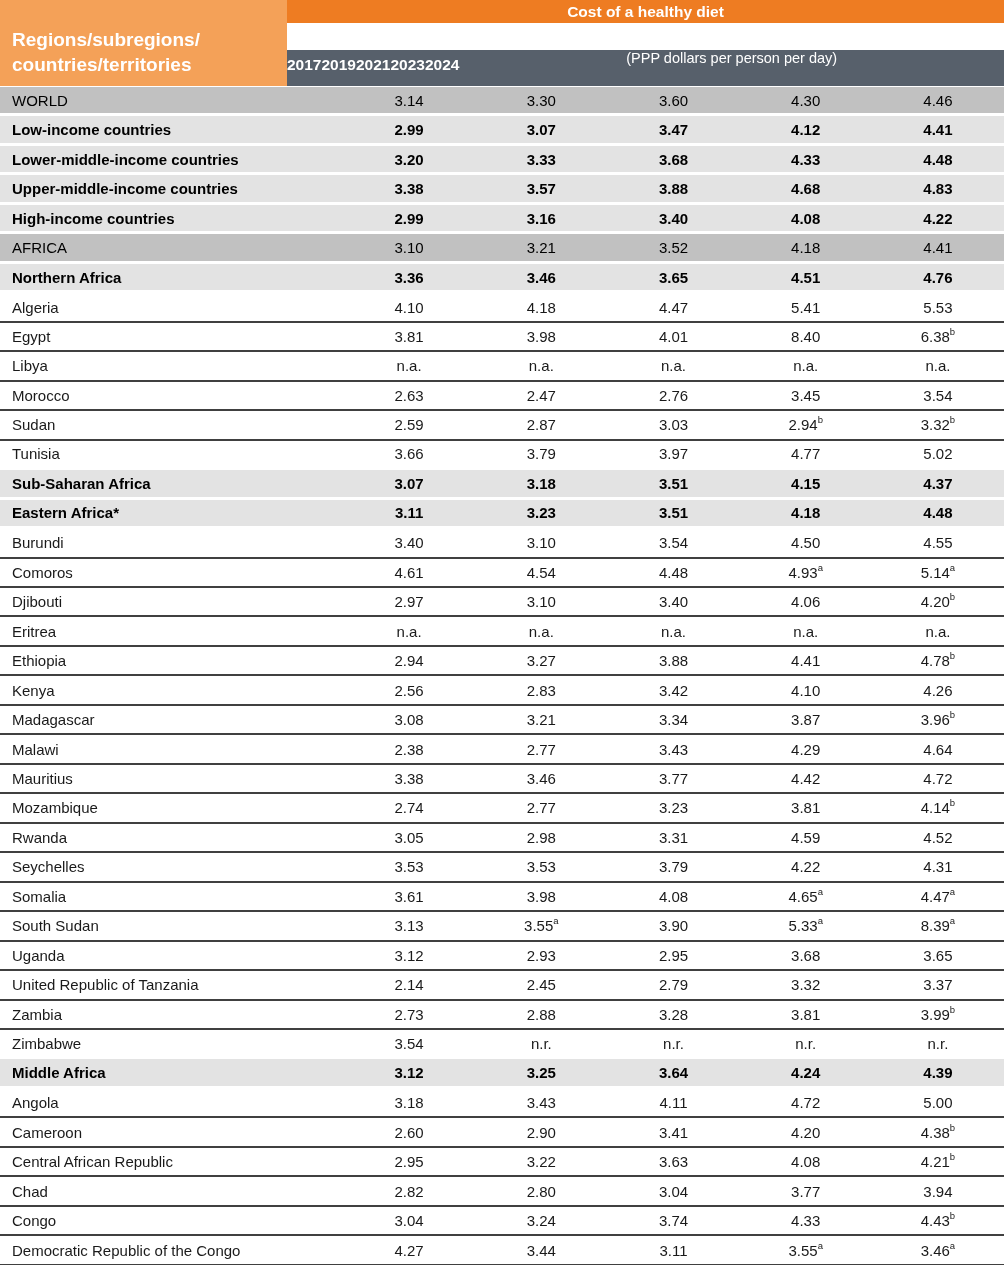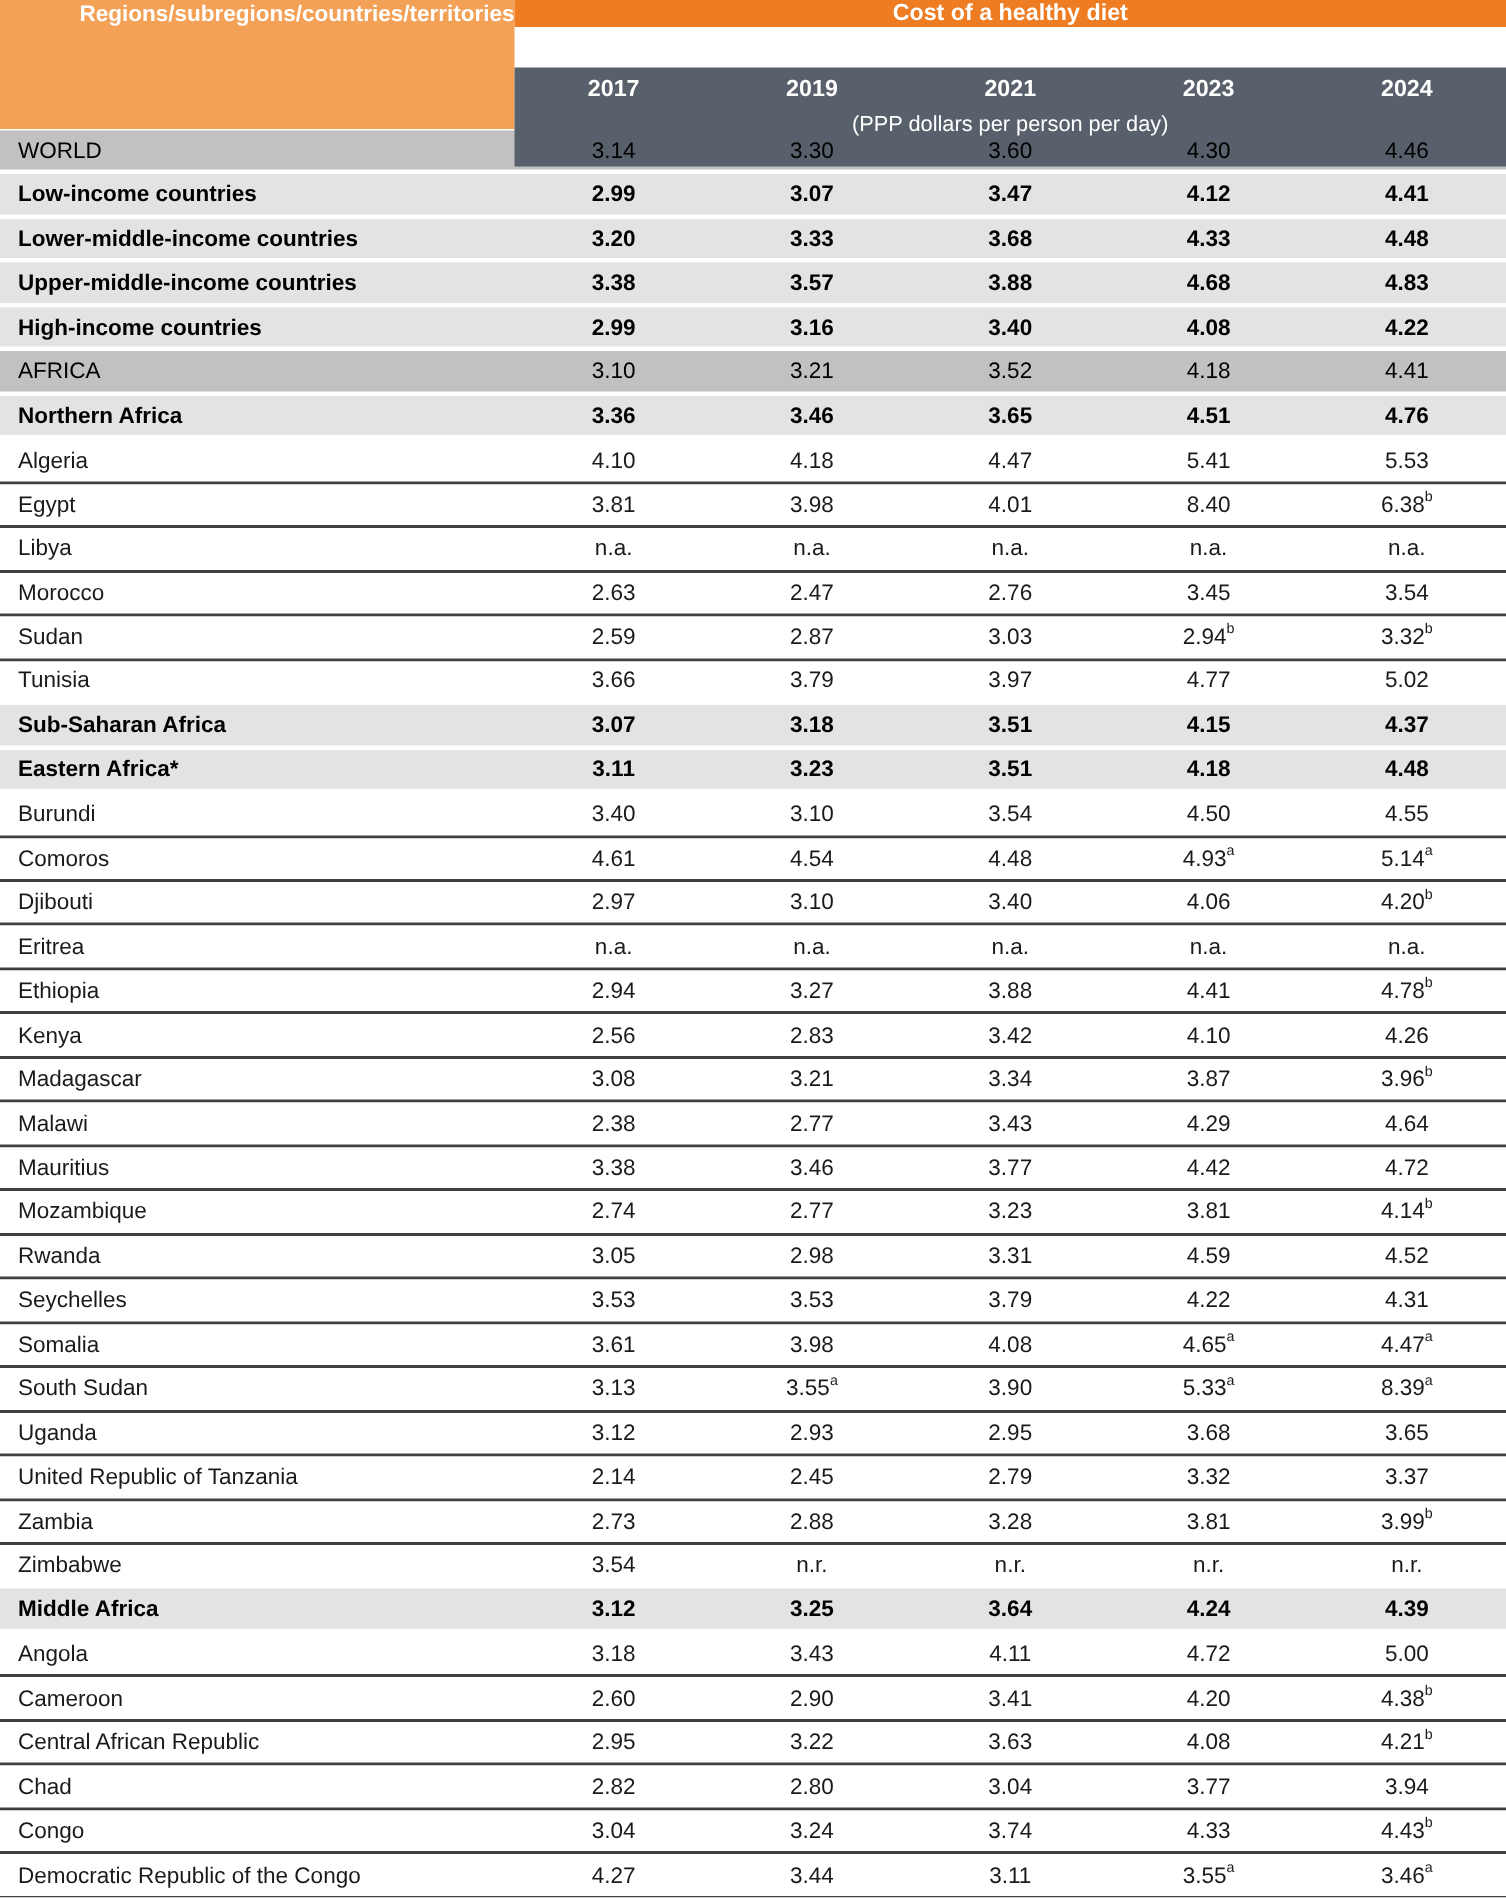--- a/index.html
+++ b/index.html
@@ -15,48 +15,47 @@
   body {
     font-family: "Liberation Sans", sans-serif;
     background: #ffffff;
     width: 1004px;
   }
   .page { width: 1004px; height: 1265px; overflow: hidden; background: #fff; }
 
   
   .header { display: flex; height: 86px; }
   .region-head {
-    width: 343px;
+    width: 287px;
     background: var(--left-cell-orange);
     color: #fff;
     font-weight: bold;
-    font-size: 15px;
+    font-size: 19px;
     line-height: 1.28;
     display: flex;
-    flex-direction: row;
+    flex-direction: column;
     justify-content: flex-end;
     padding: 0 0 9px 12px;
   }
   .right-head { flex: 1; display: flex; flex-direction: column; gap: 27px; }
   .band {
     height: 30px;
     background: var(--band-orange);
     color: #fff;
     font-weight: bold;
     font-size: 15.5px;
     display: flex;
     align-items: center;
     justify-content: center;
   }
   .slate {
     flex: 1;
     background: var(--header-slate);
     color: #fff;
     display: flex;
-    flex-direction: column;
   }
   .years { display: flex; height: 30px; align-items: center; }
   .year { flex: 1; text-align: center; font-weight: bold; font-size: 15.5px; }
   .unit {
     flex: 1;
     display: flex;
     align-items: center;
     justify-content: center;
     font-size: 14.5px;
     padding-bottom: 20px;

